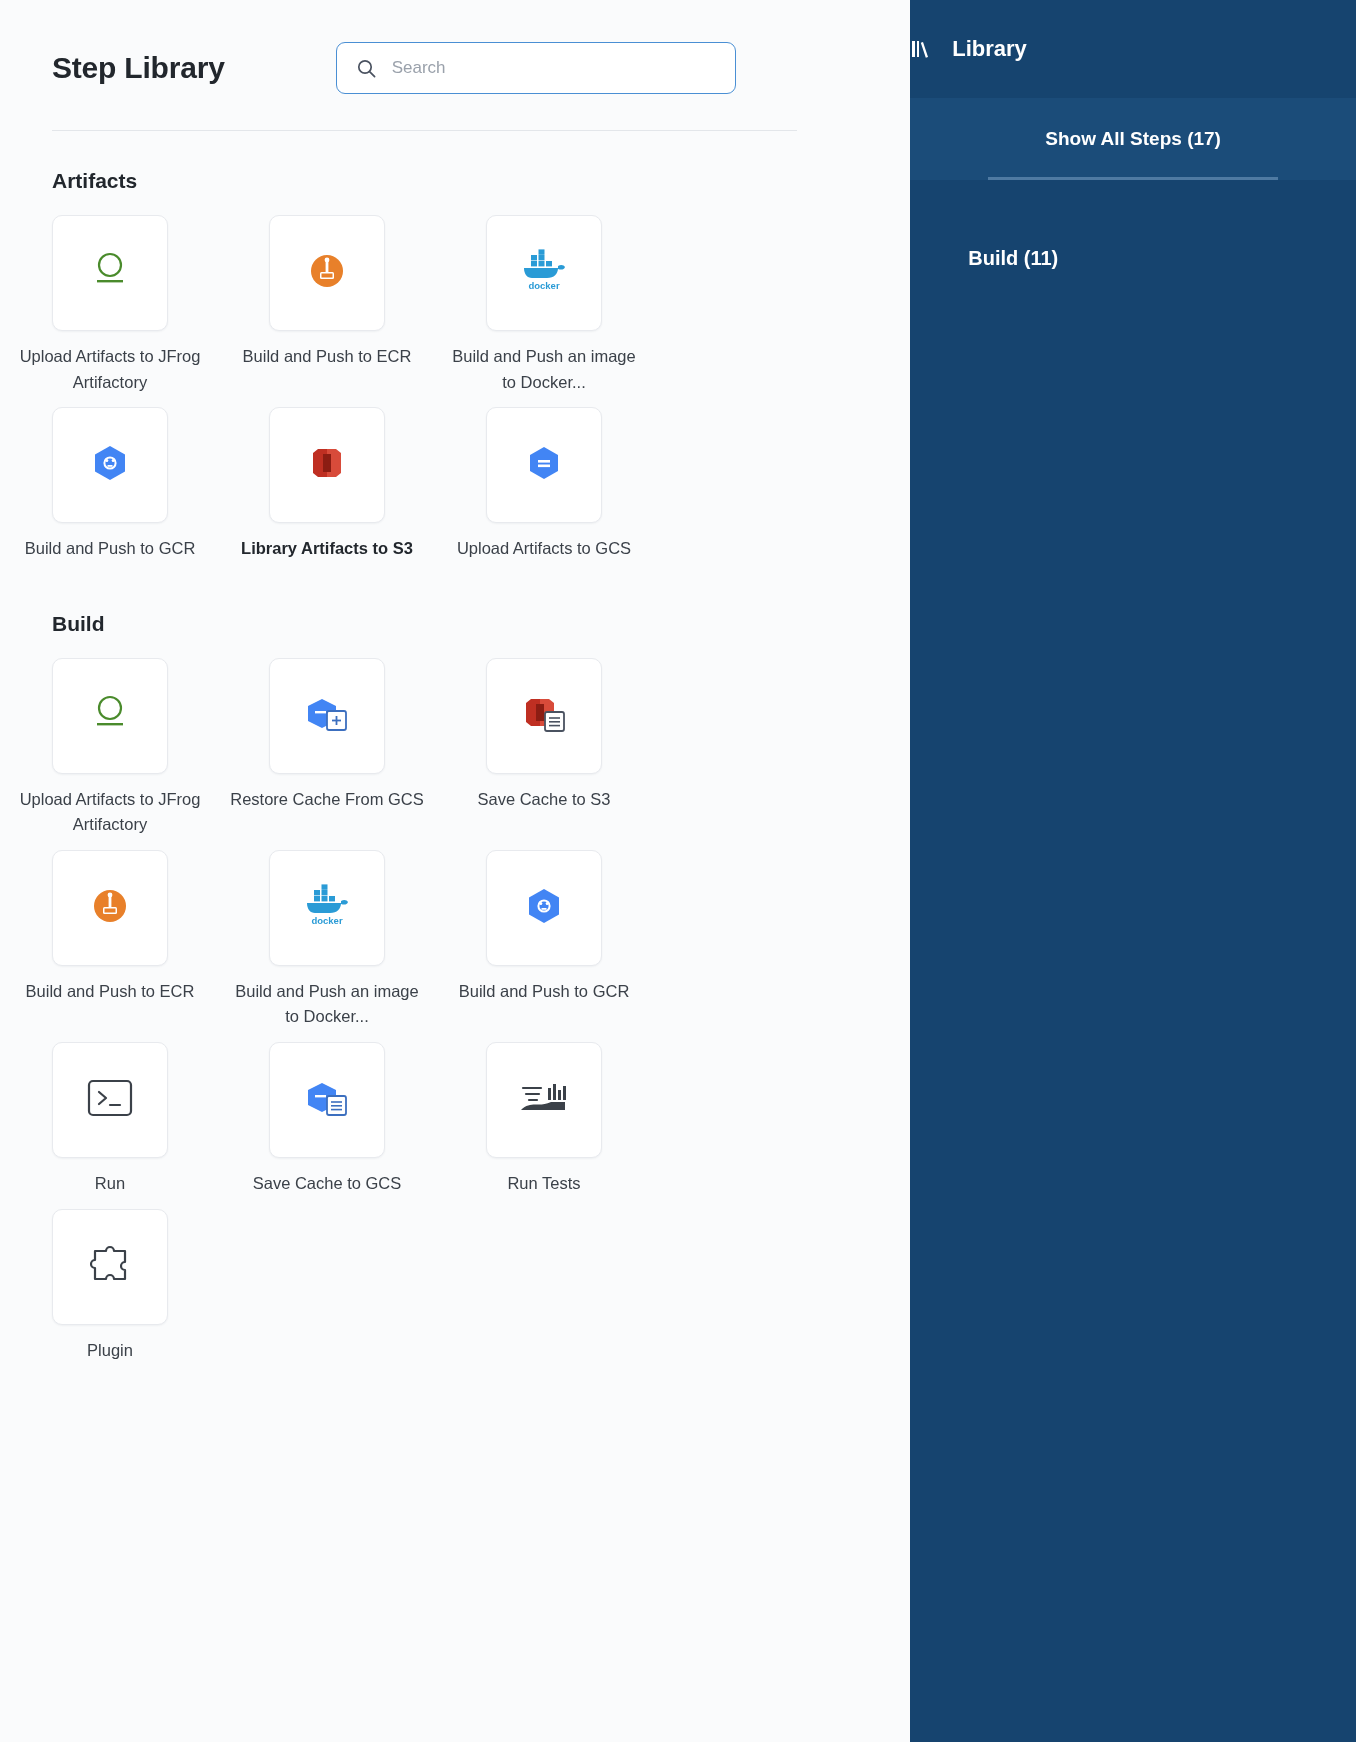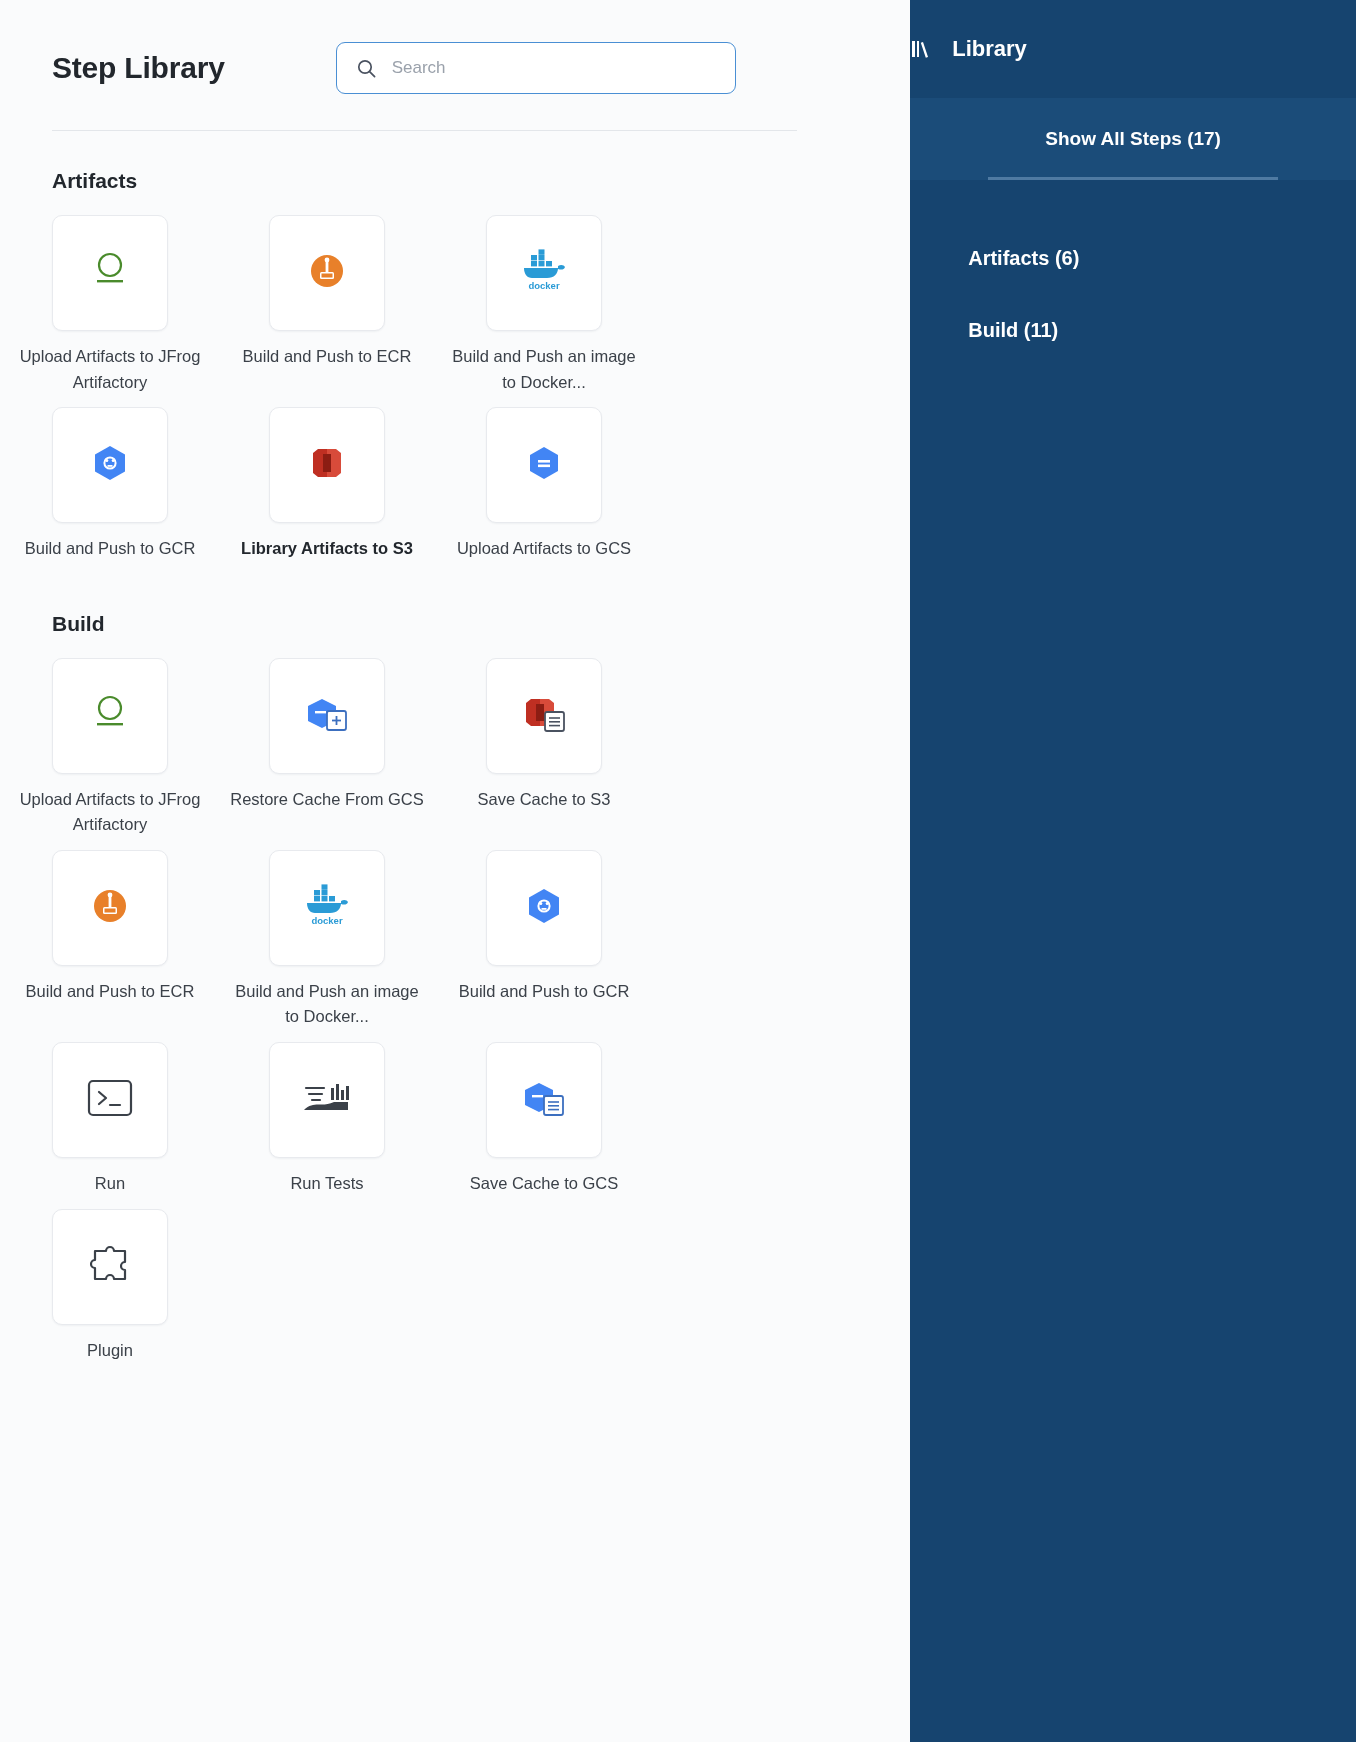--- a/index.html
+++ b/index.html
@@ -419,49 +419,49 @@
                 <line x1="25" y1="28" x2="35" y2="28" stroke="#3b4149" stroke-width="2.2" stroke-linecap="round"></line>
               </svg>
             </span>
           </div>
           <div class="card-label">Run</div>
         </div>
 
         <div class="card">
           <div class="tile">
             <span>
+              <svg width="50" height="46" viewBox="0 0 50 46">
+                <polygon points="20,8 34,15 34,30 20,37 6,30 6,15" fill="#4285f4"></polygon>
+                <rect x="13" y="20" width="11" height="2.4" fill="#ffffff"></rect>
+                <rect x="25" y="21" width="19" height="19" rx="2" fill="#ffffff" stroke="#3c6fbf" stroke-width="1.8"></rect>
+                <line x1="29" y1="27" x2="40" y2="27" stroke="#3c6fbf" stroke-width="1.6"></line>
+                <line x1="29" y1="30.8" x2="40" y2="30.8" stroke="#3c6fbf" stroke-width="1.6"></line>
+                <line x1="29" y1="34.6" x2="40" y2="34.6" stroke="#3c6fbf" stroke-width="1.6"></line>
+              </svg>
+            </span>
+          </div>
+          <div class="card-label">Save Cache to GCS</div>
+        </div>
+
+        <div class="card">
+          <div class="tile">
+            <span>
               <svg width="54" height="40" viewBox="0 0 54 40">
                 <line x1="6" y1="10" x2="24" y2="10" stroke="#3b4149" stroke-width="2.2" stroke-linecap="round"></line>
                 <line x1="9" y1="16" x2="22" y2="16" stroke="#3b4149" stroke-width="2.2" stroke-linecap="round"></line>
                 <line x1="12" y1="22" x2="20" y2="22" stroke="#3b4149" stroke-width="2.2" stroke-linecap="round"></line>
                 <path d="M4 32 C14 22 22 30 34 24 L48 24 L48 32 Z" fill="#3b4149"></path>
                 <rect x="31" y="10" width="3" height="12" fill="#3b4149"></rect>
                 <rect x="36" y="6" width="3" height="16" fill="#3b4149"></rect>
                 <rect x="41" y="12" width="3" height="10" fill="#3b4149"></rect>
                 <rect x="46" y="8" width="3" height="14" fill="#3b4149"></rect>
               </svg>
             </span>
           </div>
           <div class="card-label">Run Tests</div>
-        </div>
-
-        <div class="card">
-          <div class="tile">
-            <span>
-              <svg width="50" height="46" viewBox="0 0 50 46">
-                <polygon points="20,8 34,15 34,30 20,37 6,30 6,15" fill="#4285f4"></polygon>
-                <rect x="13" y="20" width="11" height="2.4" fill="#ffffff"></rect>
-                <rect x="25" y="21" width="19" height="19" rx="2" fill="#ffffff" stroke="#3c6fbf" stroke-width="1.8"></rect>
-                <line x1="29" y1="27" x2="40" y2="27" stroke="#3c6fbf" stroke-width="1.6"></line>
-                <line x1="29" y1="30.8" x2="40" y2="30.8" stroke="#3c6fbf" stroke-width="1.6"></line>
-                <line x1="29" y1="34.6" x2="40" y2="34.6" stroke="#3c6fbf" stroke-width="1.6"></line>
-              </svg>
-            </span>
-          </div>
-          <div class="card-label">Save Cache to GCS</div>
         </div>
 
         <div class="card">
           <div class="tile">
             <span>
               <svg width="46" height="44" viewBox="0 0 46 44">
                 <path d="M8 8 h11 a4 4 0 1 1 8 0 h11 v11 a4 4 0 1 0 0 8 v9 h-11 a4 4 0 1 0 -8 0 h-11 v-11 a4 4 0 1 1 0 -8 z" fill="none" stroke="#3b4149" stroke-width="2.2" stroke-linejoin="round"></path>
               </svg>
             </span>
           </div>
@@ -484,21 +484,18 @@
       </span>
       <span class="lib-title">Library</span>
     </div>
 
     <div class="show-all">
       <span class="show-all-label">Show All Steps (17)</span>
     </div>
 
     <div class="cat-list">
       <div class="cat-item">
-        <span>Artifacts (6)</span>
-      </div>
-      <div class="cat-item">
         <span>Build (11)</span>
       </div>
     </div>
   </div>
 
 </div>
 
 </body></html>

